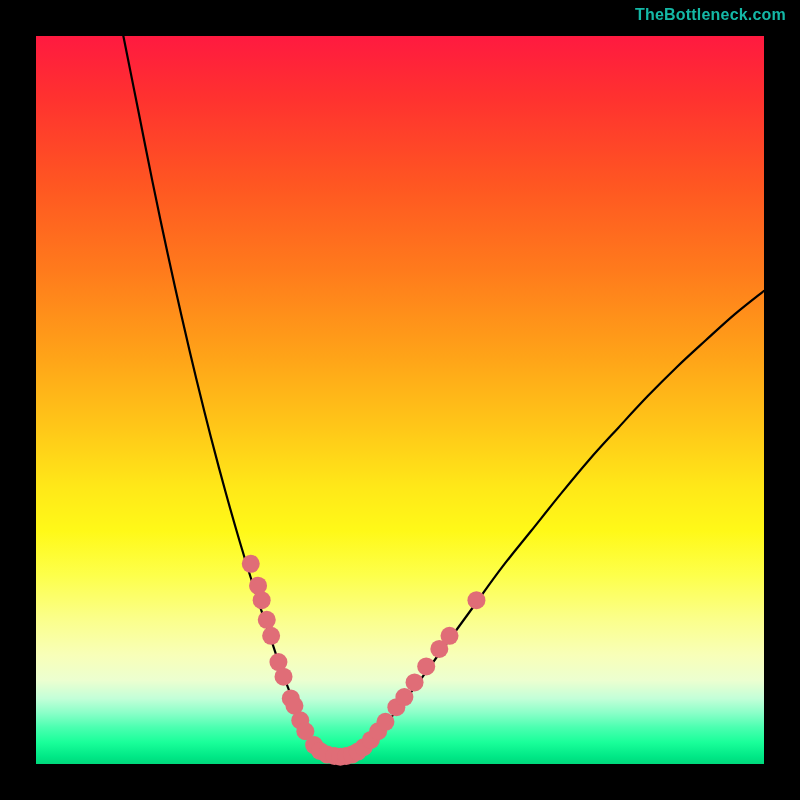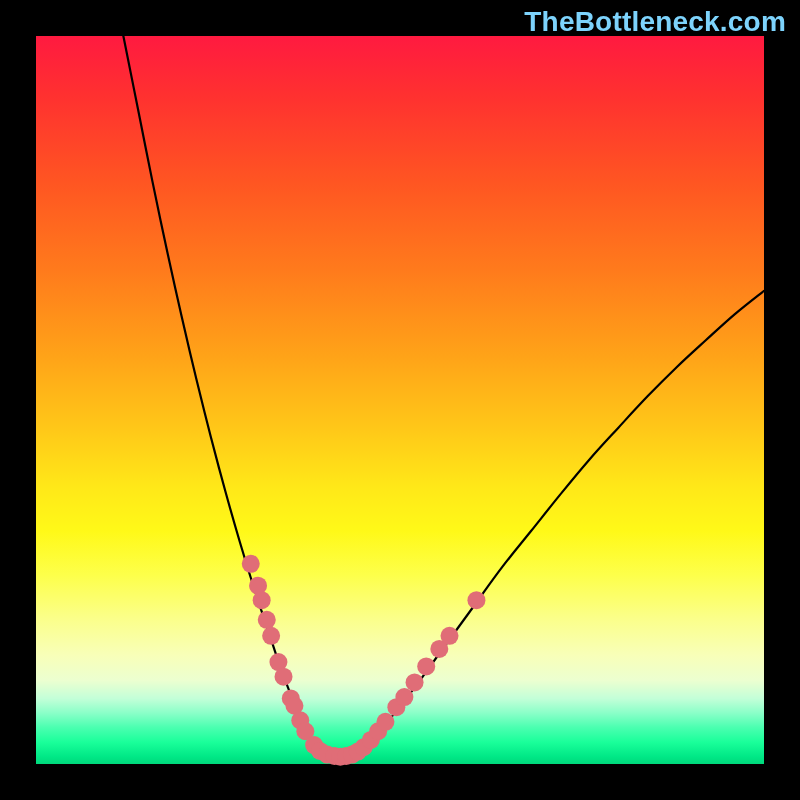--- a/index.html
+++ b/index.html
@@ -44,23 +44,23 @@
       #1aff9a 97%,
       #00e886 99%,
       #00d87c 100%
     );
   }
   .watermark {
     position: absolute;
     top: 6px;
     right: 14px;
     font-family: Arial, Helvetica, sans-serif;
-    font-size: 28px;
+    font-size: 16px;
     font-weight: 600;
-    color: #7dd3fc;
+    color: #14b8a6;
     letter-spacing: 0.2px;
   }
   svg.curve {
     position: absolute;
     top: 0;
     left: 0;
     width: 728px;
     height: 728px;
     overflow: visible;
   }

